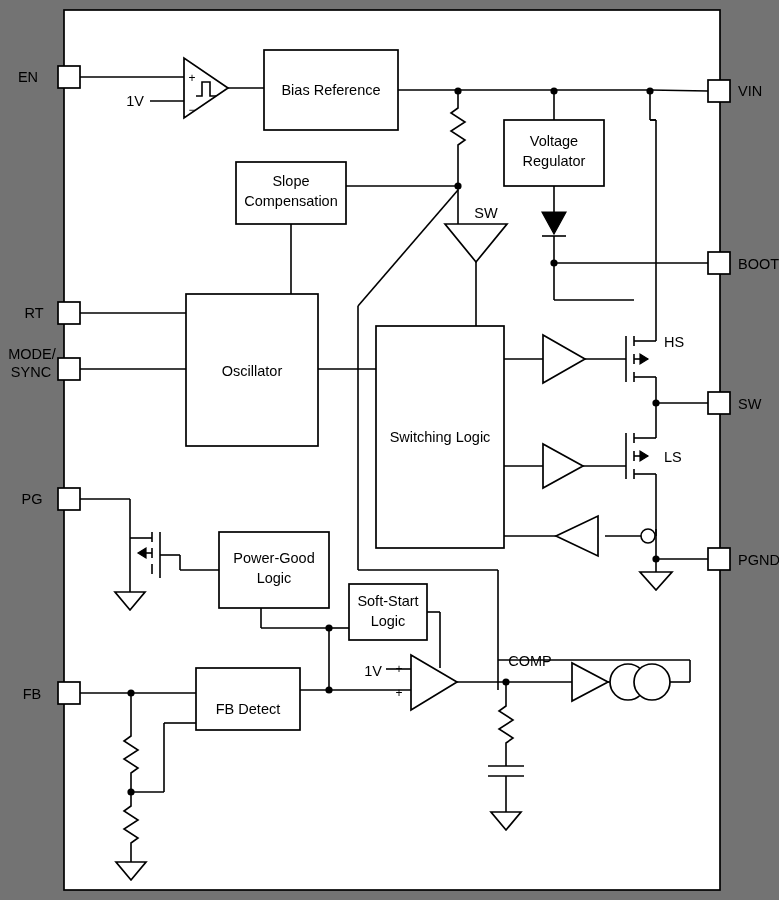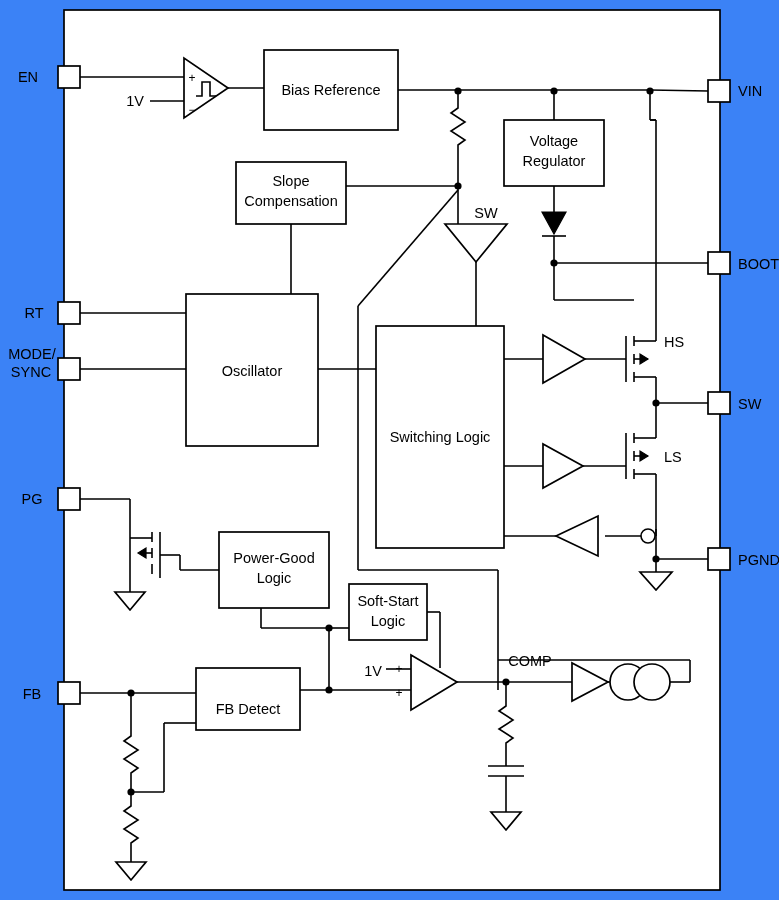--- a/index.html
+++ b/index.html
@@ -7,21 +7,21 @@
     padding: 0;
     background: #ffffff;
   }
   body {
     font-family: "Liberation Sans", sans-serif;
   }
   #diagram-root {
     position: relative;
     width: 779px;
     height: 900px;
-    background: #3b82f6;
+    background: #737373;
     overflow: hidden;
   }
   svg.layer {
     position: absolute;
     left: 0;
     top: 0;
     width: 779px;
     height: 900px;
   }
   .wire {

